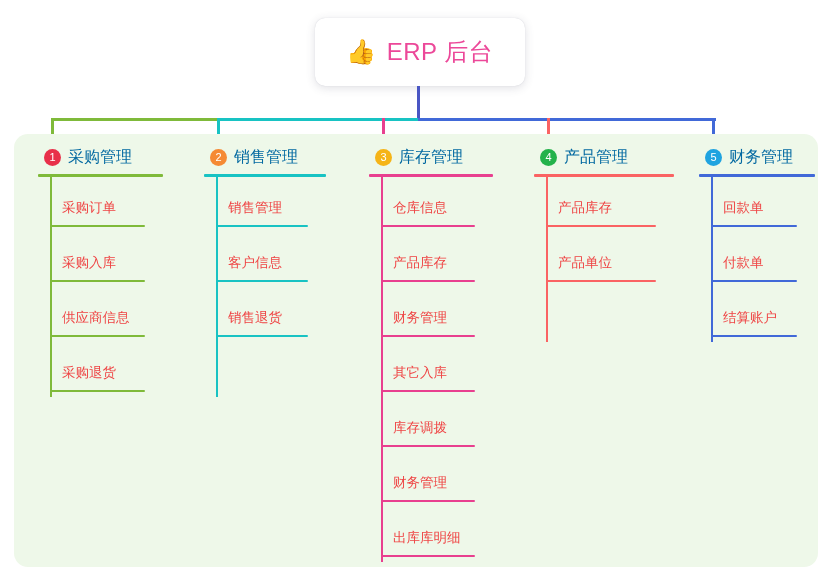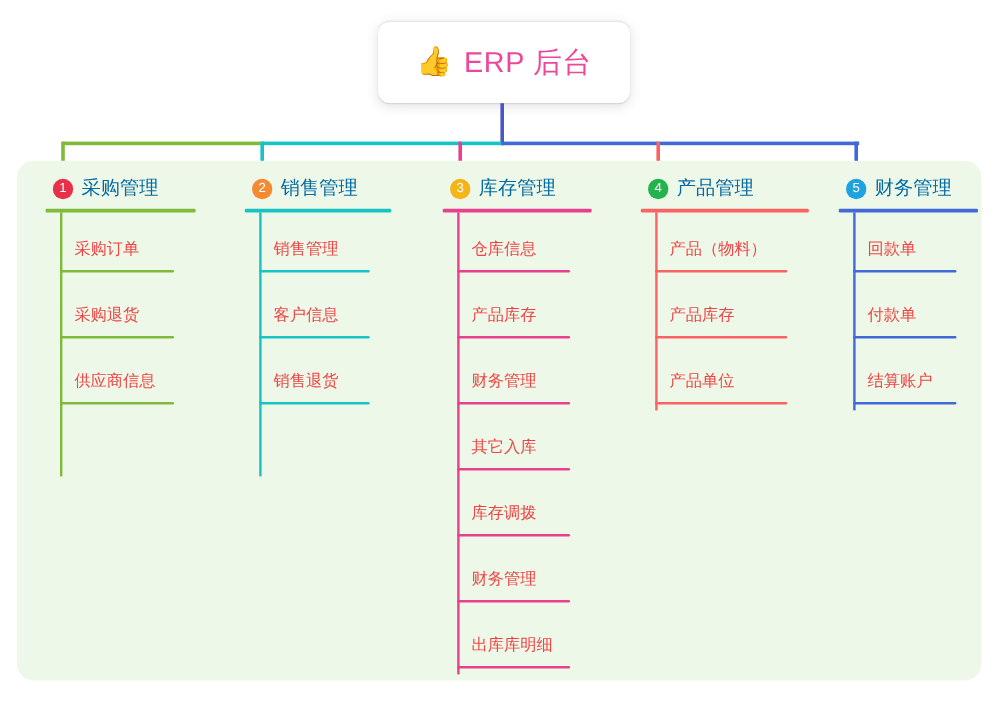--- a/index.html
+++ b/index.html
@@ -166,25 +166,29 @@
           <span class="col-title">采购管理</span>
         </div>
         <div class="col-rule" style="background: rgb(127, 186, 58); width: 125px;"></div>
         <div class="col-body">
           <div class="spine" style="background: rgb(127, 186, 58); height: 220px;"></div>
           <div class="leaf">
             <span class="leaf-label">采购订单</span>
             <div class="leaf-rule" style="background: rgb(127, 186, 58); width: 95px;"></div>
           </div>
           <div class="leaf">
+            <span class="leaf-label">采购入库</span>
+            <div class="leaf-rule" style="background: rgb(127, 186, 58); width: 95px;"></div>
+          </div>
+          <div class="leaf">
+            <span class="leaf-label">供应商信息</span>
+            <div class="leaf-rule" style="background: rgb(127, 186, 58); width: 95px;"></div>
+          </div>
+          <div class="leaf">
             <span class="leaf-label">采购退货</span>
-            <div class="leaf-rule" style="background: rgb(127, 186, 58); width: 95px;"></div>
-          </div>
-          <div class="leaf">
-            <span class="leaf-label">供应商信息</span>
             <div class="leaf-rule" style="background: rgb(127, 186, 58); width: 95px;"></div>
           </div>
         </div>
       </div>
       <div class="column" style="left: 204px; width: 155px;">
         <div class="col-head">
           <span class="badge" style="background: rgb(245, 138, 52);">2</span>
           <span class="col-title">销售管理</span>
         </div>
         <div class="col-rule" style="background: rgb(24, 195, 195); width: 122px;"></div>
@@ -244,24 +248,20 @@
       </div>
       <div class="column" style="left: 534px; width: 155px;">
         <div class="col-head">
           <span class="badge" style="background: rgb(35, 178, 75);">4</span>
           <span class="col-title">产品管理</span>
         </div>
         <div class="col-rule" style="background: rgb(250, 99, 99); width: 140px;"></div>
         <div class="col-body">
           <div class="spine" style="background: rgb(250, 99, 99); height: 165px;"></div>
           <div class="leaf">
-            <span class="leaf-label">产品（物料）</span>
-            <div class="leaf-rule" style="background: rgb(250, 99, 99); width: 110px;"></div>
-          </div>
-          <div class="leaf">
             <span class="leaf-label">产品库存</span>
             <div class="leaf-rule" style="background: rgb(250, 99, 99); width: 110px;"></div>
           </div>
           <div class="leaf">
             <span class="leaf-label">产品单位</span>
             <div class="leaf-rule" style="background: rgb(250, 99, 99); width: 110px;"></div>
           </div>
         </div>
       </div>
       <div class="column" style="left: 699px; width: 150px;">

